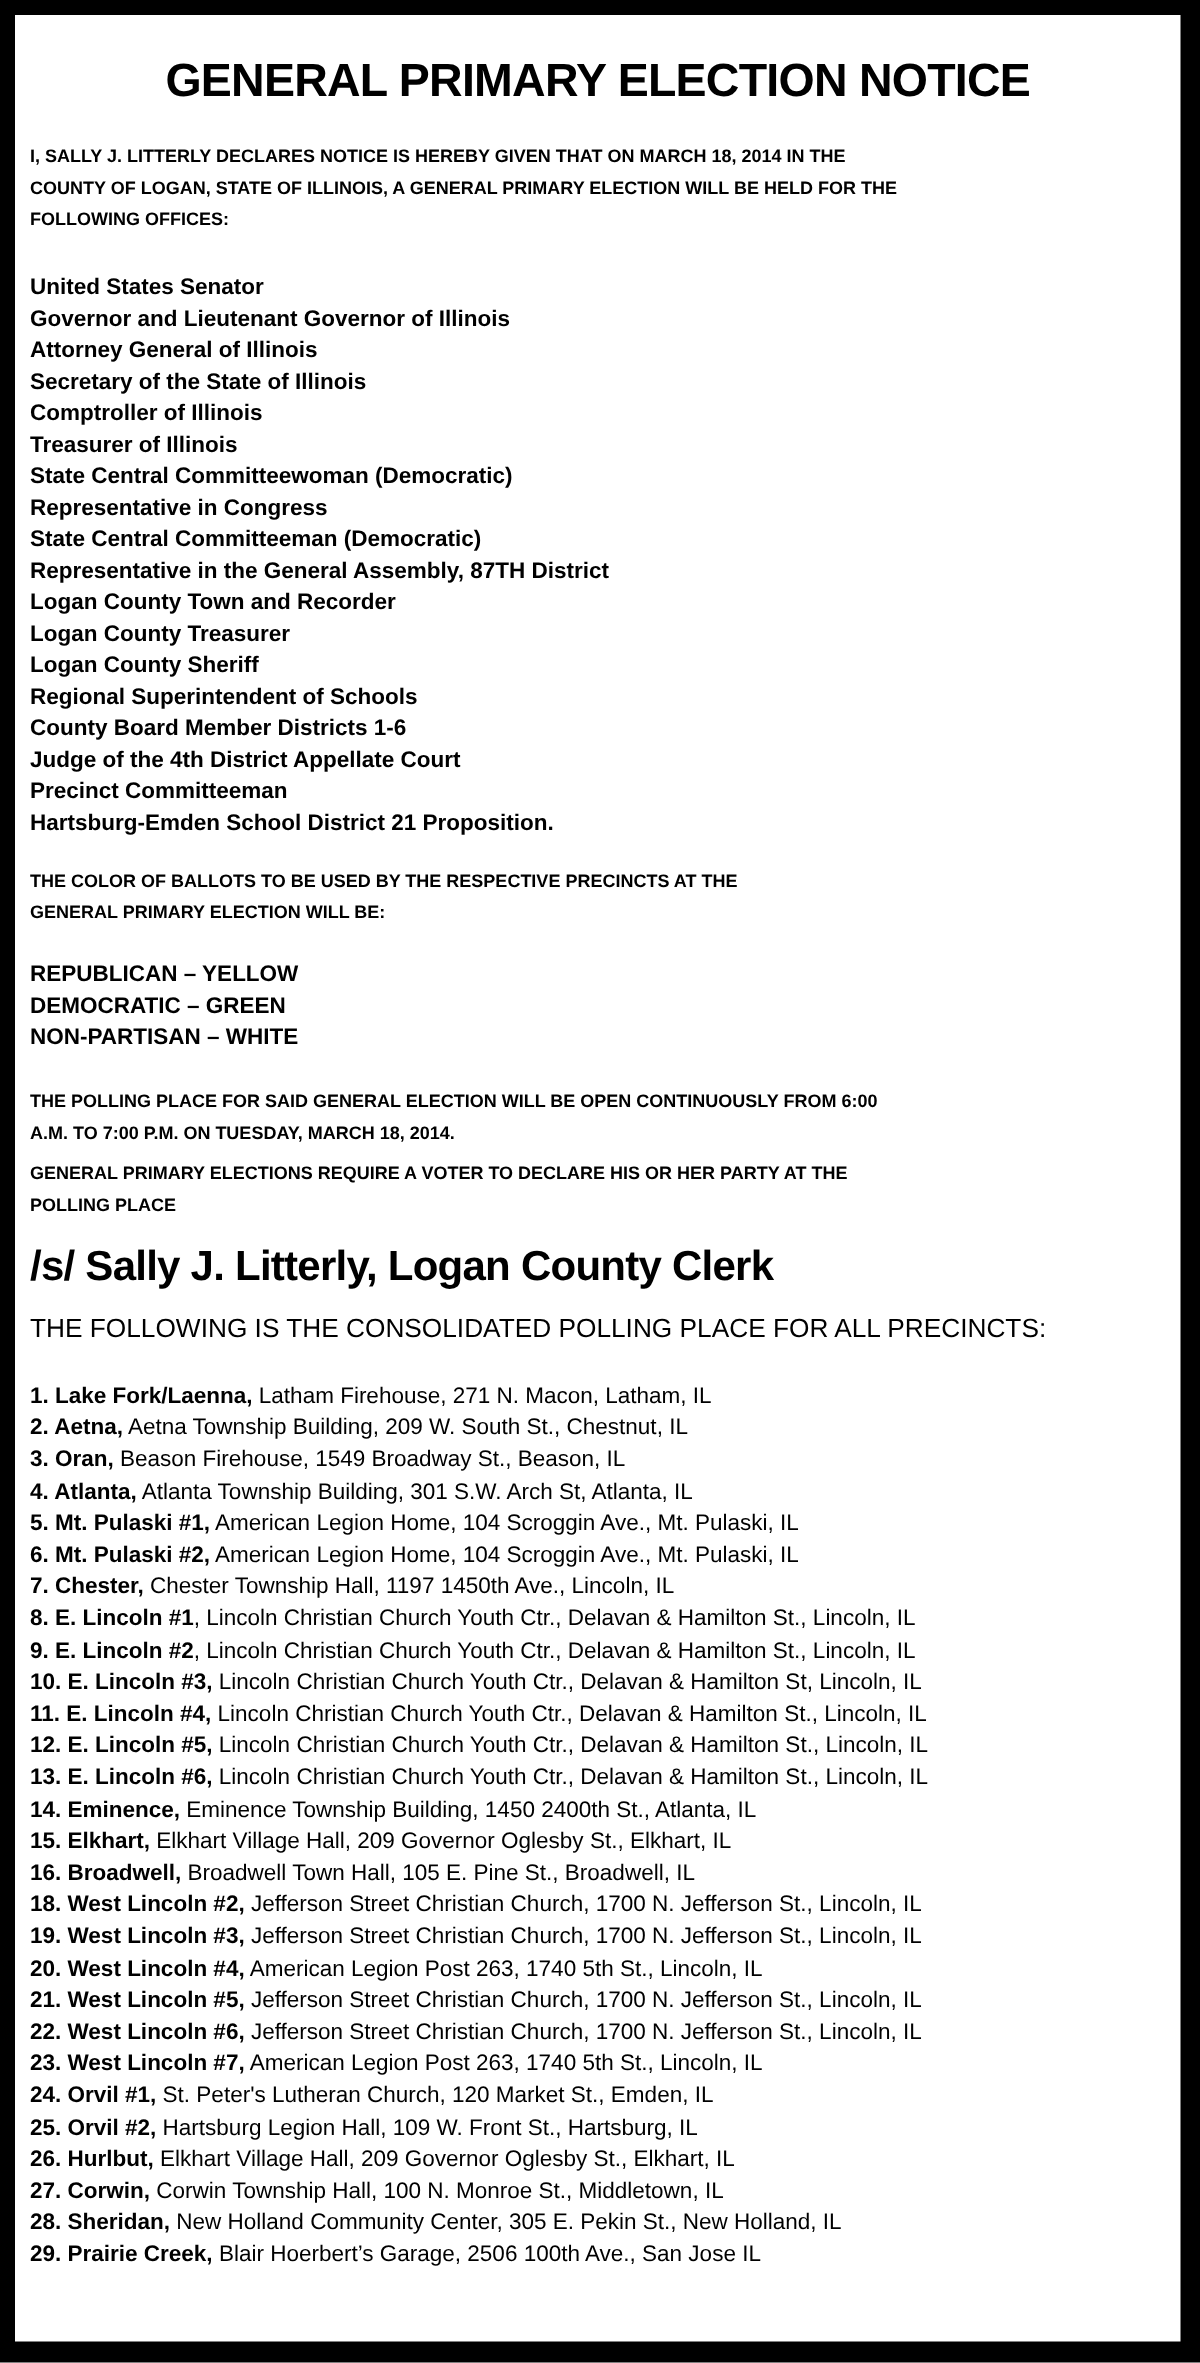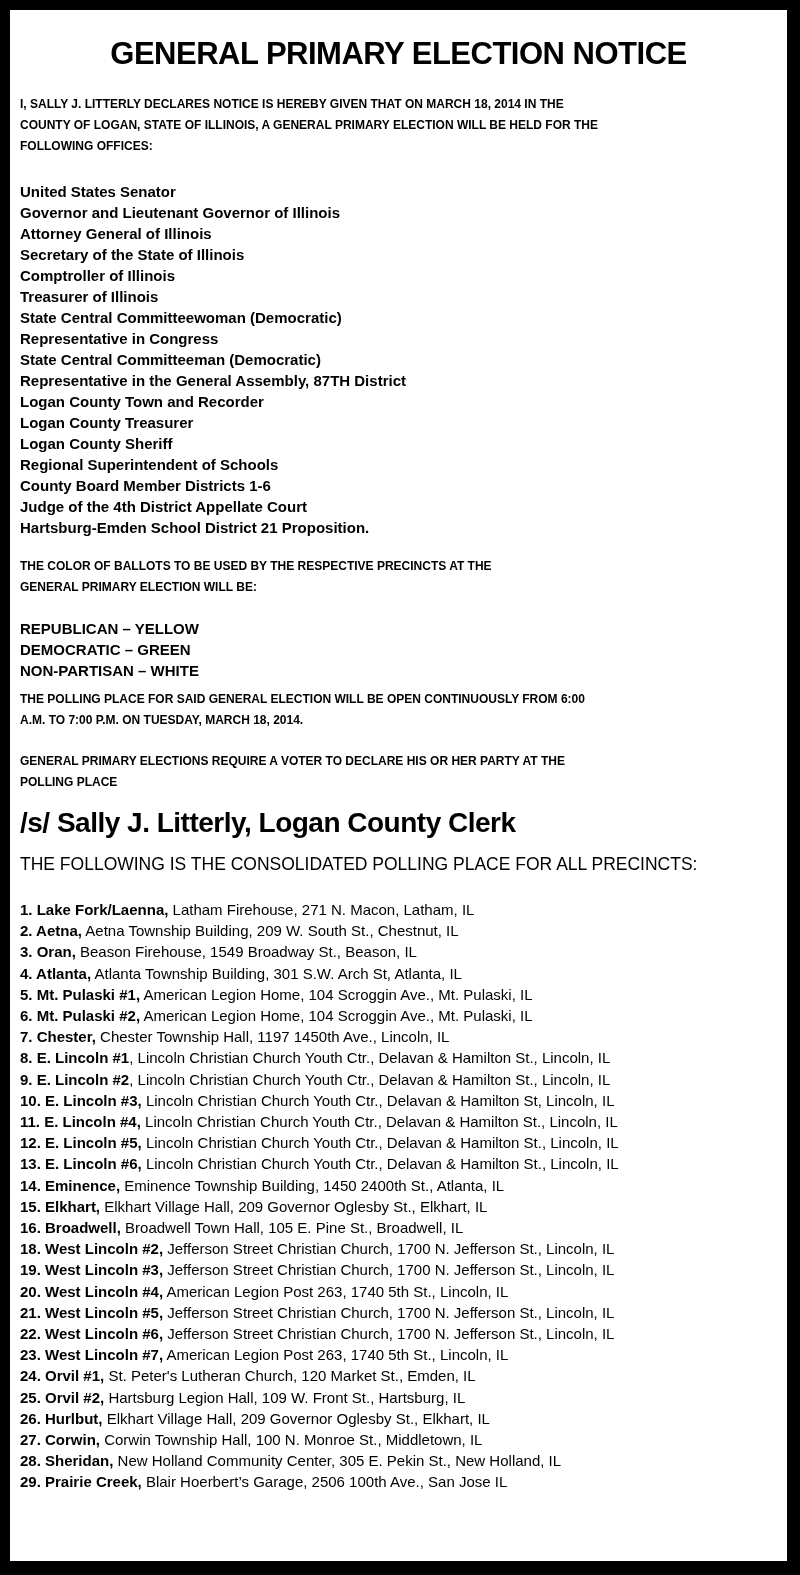--- a/index.html
+++ b/index.html
@@ -34,22 +34,22 @@
   }
   p.para {
     font-size: 12px;
     line-height: 21px;
     font-weight: bold;
     margin: 0;
     white-space: pre-line;
   }
   p.intro        { margin-top: 22px; }
   p.colors-intro { margin-top: 18px; }
-  p.hours        { margin-top: 8px; }
-  p.declare      { margin-top: 20px; }
+  p.hours        { margin-top: 22px; }
+  p.declare      { margin-top: 6px; }
   ul.plain {
     list-style: none;
     margin: 0;
     padding: 0;
     font-size: 15px;
     line-height: 21px;
   }
   ul.offices {
     margin-top: 24px;
     font-weight: bold;
@@ -104,20 +104,21 @@
       <li>State Central Committeewoman (Democratic)</li>
       <li>Representative in Congress</li>
       <li>State Central Committeeman (Democratic)</li>
       <li>Representative in the General Assembly, 87TH District</li>
       <li>Logan County Town and Recorder</li>
       <li>Logan County Treasurer</li>
       <li>Logan County Sheriff</li>
       <li>Regional Superintendent of Schools</li>
       <li>County Board Member Districts 1-6</li>
       <li>Judge of the 4th District Appellate Court</li>
+      <li>Precinct Committeeman</li>
       <li>Hartsburg-Emden School District 21 Proposition.</li>
     </ul>
 
   <p class="para colors-intro">THE COLOR OF BALLOTS TO BE USED BY THE RESPECTIVE PRECINCTS AT THE
 GENERAL PRIMARY ELECTION WILL BE:</p>
 
   <ul class="plain colors-list">
       <li>REPUBLICAN – YELLOW</li>
       <li>DEMOCRATIC – GREEN</li>
       <li>NON-PARTISAN – WHITE</li>

